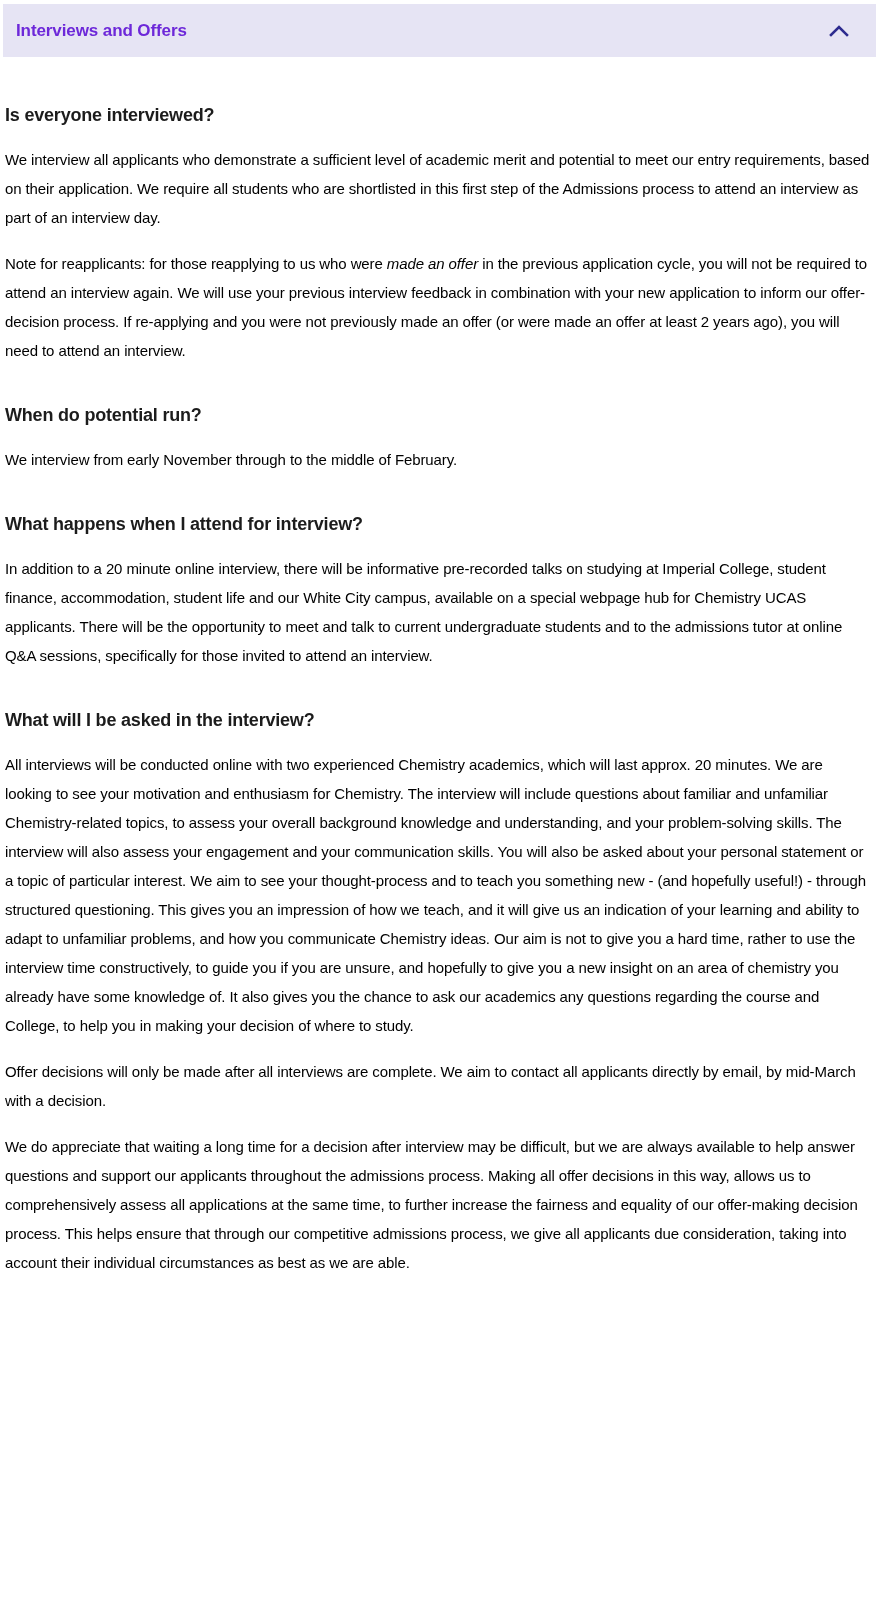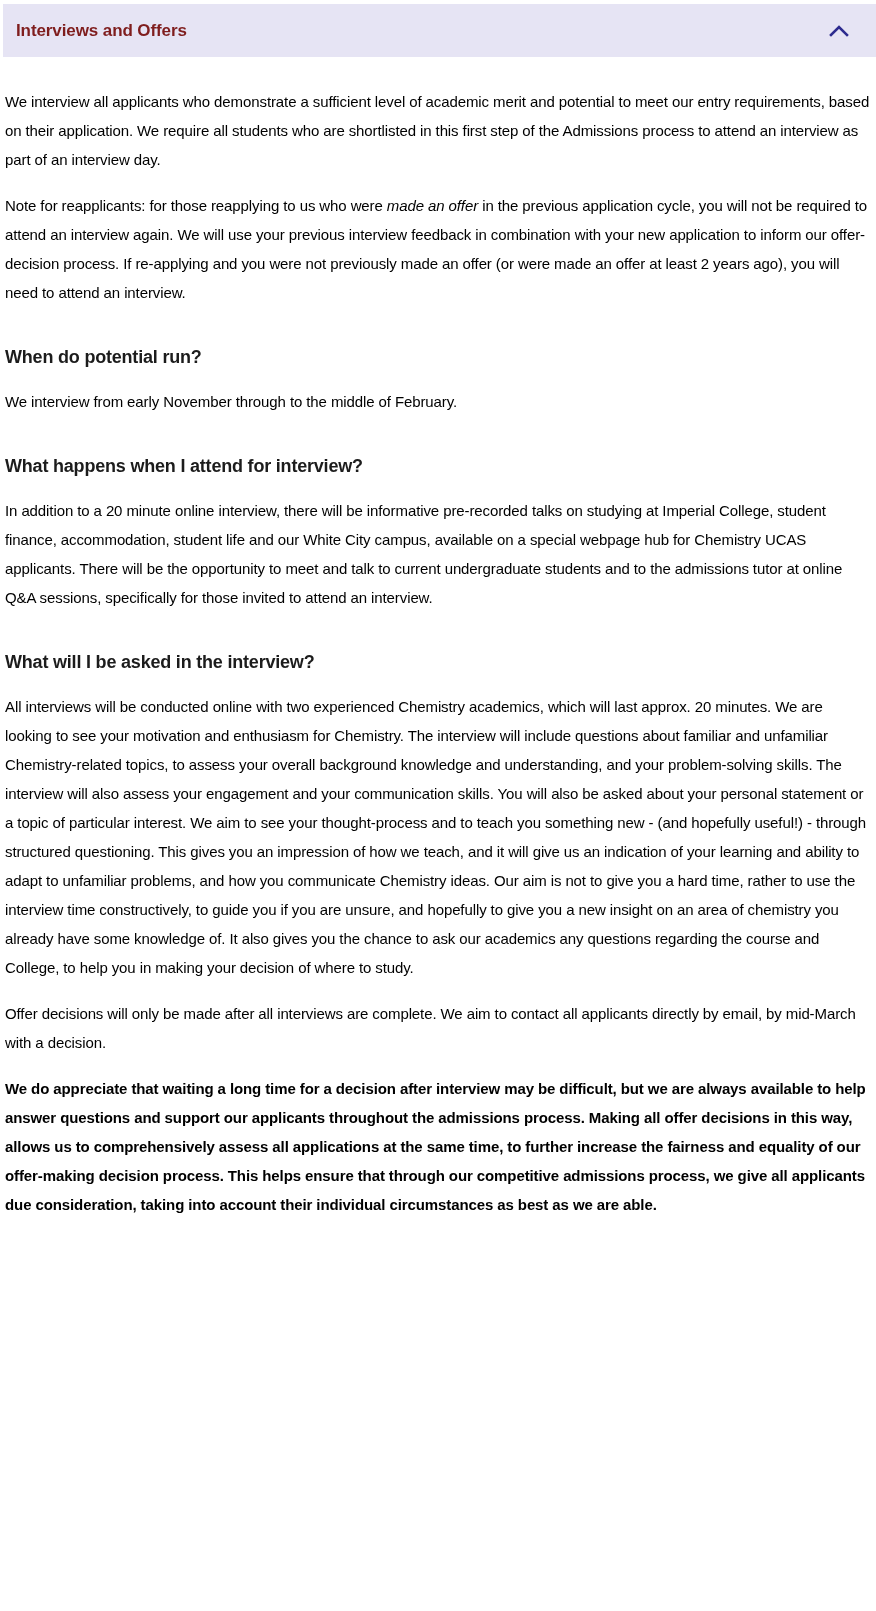--- a/index.html
+++ b/index.html
@@ -19,21 +19,21 @@
     justify-content: space-between;
     background: #e6e4f4;
     height: 53px;
     margin: 4px 0 0 3px;
     padding: 0 26px 0 13px;
     cursor: pointer;
   }
   .accordion-title {
     font-size: 17px;
     font-weight: 700;
-    color: #7f1d1d;
+    color: #6d28d9;
     letter-spacing: -0.1px;
   }
   .chevron {
     display: inline-flex;
     align-items: center;
     justify-content: center;
     width: 22px;
     height: 22px;
     cursor: pointer;
   }
@@ -49,37 +49,38 @@
     margin: 36px 0 15px 0;
   }
   h3.heading:first-child { margin-top: 14px; }
   p.paragraph {
     font-size: 15px;
     line-height: 29px;
     letter-spacing: -0.1px;
     color: #000000;
     margin: 0 0 17px 0;
   }
-  p.paragraph:last-child { margin-bottom: 0; font-weight: bold; }
+  p.paragraph:last-child { margin-bottom: 0; }
   .bold { font-weight: 400; }
   .italic { font-style: italic; }
 </style>
 </head>
 <body>
 
 <div class="accordion">
   <div class="accordion-header">
     <span class="accordion-title">Interviews and Offers</span>
     <span class="chevron">
       <svg width="20" height="13" viewBox="0 0 20 13" aria-hidden="true">
         <polyline points="2,11 10,3 18,11" fill="none" stroke="#2d2b8f" stroke-width="2.6" stroke-linecap="square"></polyline>
       </svg>
     </span>
   </div>
   <div class="accordion-content">
+      <h3 class="heading"><span>Is everyone interviewed?</span></h3>
       <p class="paragraph"><span>We interview all applicants who demonstrate a sufficient level of academic merit and potential to meet our entry requirements, based on their application. We require all students who are shortlisted in this first step of the Admissions process to attend an interview as part of an interview day.</span></p>
       <p class="paragraph"><span class="bold">Note for reapplicants:</span><span> for those reapplying to us who were </span><span class="italic">made an offer</span><span> in the previous application cycle, you will </span><span class="bold">not</span><span> be required to attend an interview again. We will use your previous interview feedback in combination with your new application to inform our offer-decision process. If re-applying and you were not previously made an offer (or were made an offer at least 2 years ago), you will need to attend an interview.</span></p>
       <h3 class="heading"><span>When do potential run?</span></h3>
       <p class="paragraph"><span>We interview from early November through to the middle of February.</span></p>
       <h3 class="heading"><span>What happens when I attend for interview?</span></h3>
       <p class="paragraph"><span>In addition to a 20 minute online interview, there will be informative pre-recorded talks on studying at Imperial College, student finance, accommodation, student life and our White City campus, available on a special webpage hub for Chemistry UCAS applicants. There will be the opportunity to meet and talk to current undergraduate students and to the admissions tutor at online Q&amp;A sessions, specifically for those invited to attend an interview.</span></p>
       <h3 class="heading"><span>What will I be asked in the interview?</span></h3>
       <p class="paragraph"><span>All interviews will be conducted online with two experienced Chemistry academics, which will last approx. 20 minutes. We are looking to see your motivation and enthusiasm for Chemistry.  The interview will include questions about familiar and unfamiliar Chemistry-related topics, to assess your overall background knowledge and understanding, and your problem-solving skills. The interview will also assess your engagement and your communication skills. You will also be asked about your personal statement or a topic of particular interest. We aim to see your thought-process and to teach you something new - (and hopefully useful!) - through structured questioning. This gives you an impression of how we teach, and it will give us an indication of your learning and ability to adapt to unfamiliar problems, and how you communicate Chemistry ideas. Our aim is not to give you a hard time, rather to use the interview time constructively, to guide you if you are unsure, and hopefully to give you a new insight on an area of chemistry you already have some knowledge of.  It also gives you the chance to ask our academics any questions regarding the course and College, to help you in making your decision of where to study.</span></p>
       <p class="paragraph"><span>Offer decisions will only be made after </span><span class="bold">all</span><span> interviews are complete. We aim to contact all applicants directly by email, by mid-March with a decision.</span></p>
       <p class="paragraph"><span>We do appreciate that waiting a long time for a decision after interview may be difficult, but we are always available to help answer questions and support our applicants throughout the admissions process. Making all offer decisions in this way, allows us to comprehensively assess all applications at the same time, to further increase the fairness and equality of our offer-making decision process. This helps ensure that through our competitive admissions process, we give all applicants due consideration, taking into account their individual circumstances as best as we are able.</span></p>

